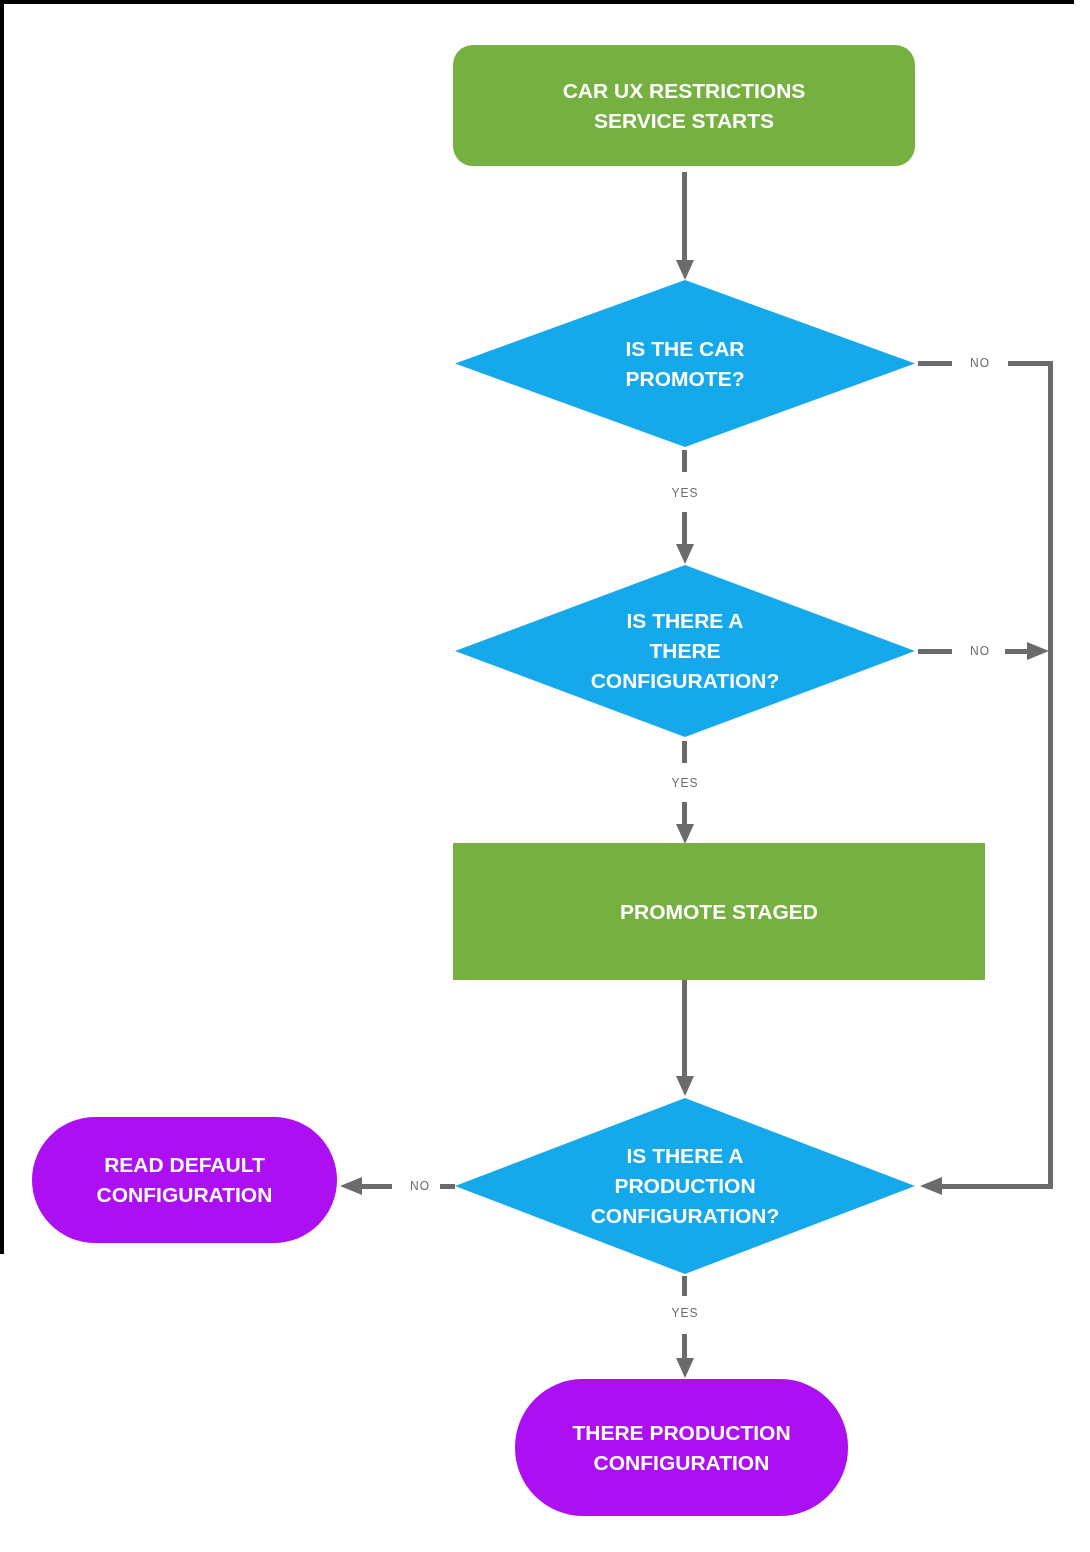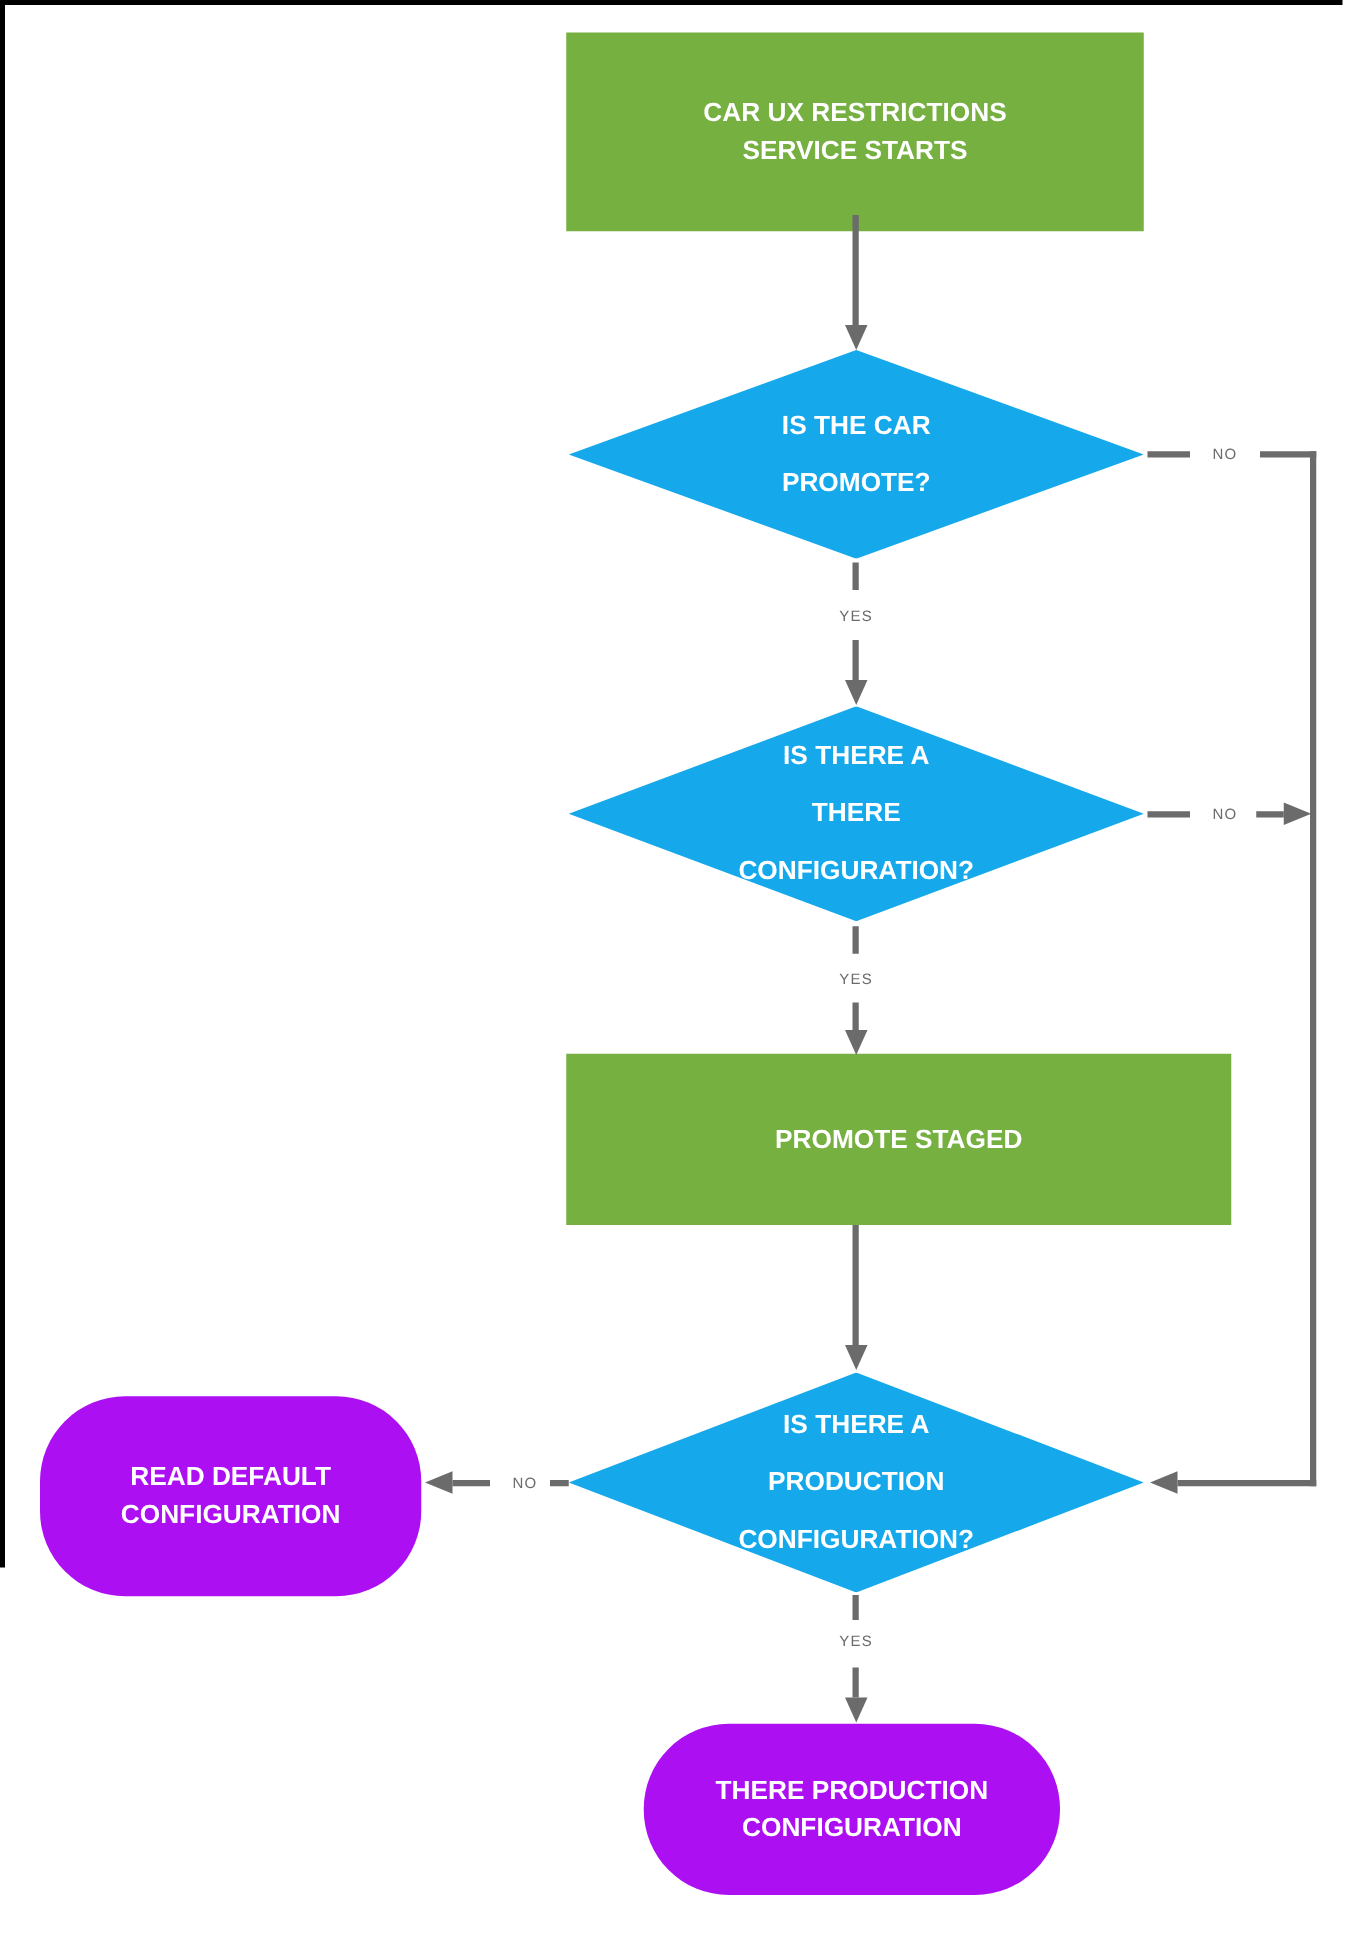--- a/index.html
+++ b/index.html
@@ -11,21 +11,20 @@
   .frame{position:absolute;background:var(--frame,#000);}
   
   .node{
     position:absolute;display:flex;flex-direction:column;align-items:center;justify-content:center;
     color:#ffffff;font-weight:bold;font-size:21px;line-height:30px;text-align:center;
   }
   .process{background:var(--process,#76B041);}
   .decision{
     background:var(--decision,#15A9EC);
     clip-path:polygon(50% 0%,100% 50%,50% 100%,0% 50%);
-    gap:16px;
   }
   .terminal{background:var(--terminal,#AC0FF2);border-radius:68px;}
   
   .seg{position:absolute;background:var(--connector,#6B6B6B);}
   
   .ah{position:absolute;width:0;height:0;}
   .ah-down{border-left:9px solid transparent;border-right:9px solid transparent;border-top:20px solid var(--connector,#6B6B6B);}
   .ah-right{border-top:9px solid transparent;border-bottom:9px solid transparent;border-left:22px solid var(--connector,#6B6B6B);}
   .ah-left{border-top:9px solid transparent;border-bottom:9px solid transparent;border-right:22px solid var(--connector,#6B6B6B);}
   
@@ -36,21 +35,21 @@
   .node span{display:block;}
 </style>
 </head>
 <body>
 
 <div id="stage">
 
   <div class="frame" style="left:0;top:0;width:1074px;height:4px;"></div>
   <div class="frame" style="left:0;top:0;width:4px;height:1254px;"></div>
 
-  <div class="node process" style="left:453px;top:26px;width:462px;height:159px;">
+  <div class="node process" style="left:453px;top:45px;width:462px;height:121px;border-radius:20px;">
     <span>CAR UX RESTRICTIONS</span>
     <span>SERVICE STARTS</span>
   </div>
 
   <div class="node decision" style="left:455px;top:280px;width:460px;height:167px;">
     <span>IS THE CAR</span>
     <span>PROMOTE?</span>
   </div>
 
   <div class="node decision" style="left:455px;top:565px;width:460px;height:172px;">
@@ -62,21 +61,21 @@
   <div class="node process" style="left:453px;top:843px;width:532px;height:137px;">
     <span>PROMOTE STAGED</span>
   </div>
 
   <div class="node decision" style="left:455px;top:1098px;width:460px;height:176px;">
     <span>IS THERE A</span>
     <span>PRODUCTION</span>
     <span>CONFIGURATION?</span>
   </div>
 
-  <div class="node terminal" style="left:32px;top:1117px;width:305px;height:160px;">
+  <div class="node terminal" style="left:32px;top:1117px;width:305px;height:126px;">
     <span>READ DEFAULT</span>
     <span>CONFIGURATION</span>
   </div>
 
   <div class="node terminal" style="left:515px;top:1379px;width:333px;height:137px;">
     <span>THERE PRODUCTION</span>
     <span>CONFIGURATION</span>
   </div>
 
   <div class="seg" style="left:682px;top:172px;width:5px;height:88px;"></div>

